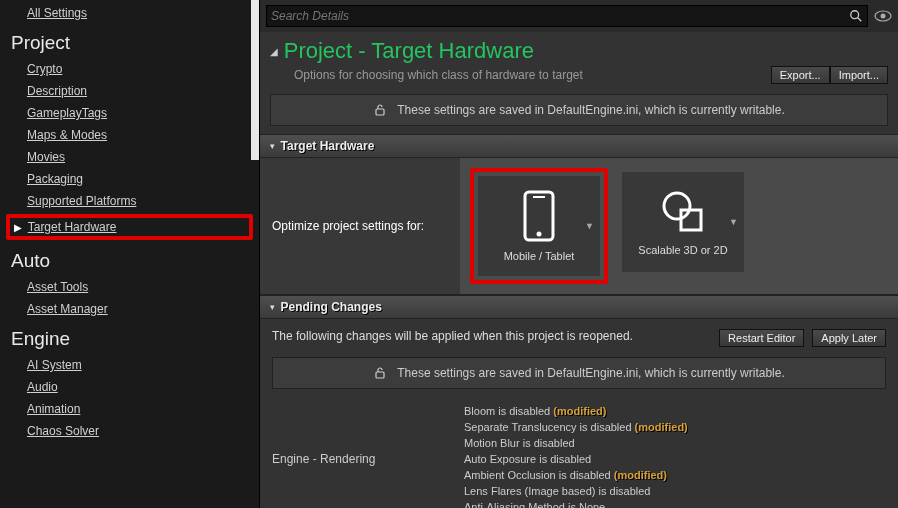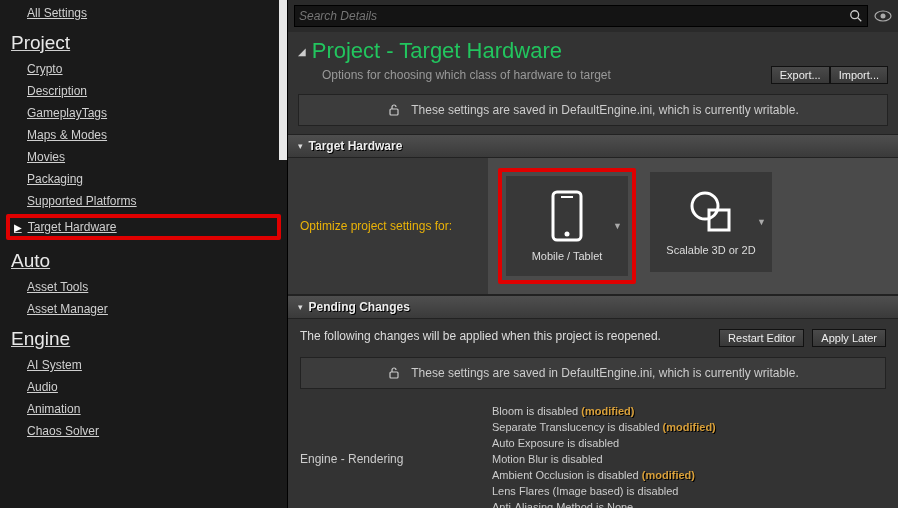--- a/index.html
+++ b/index.html
@@ -8,25 +8,24 @@
     font-size: 12px;
     background: #1a1a1a;
     color: #d0d0d0;
     width: 898px;
     height: 508px;
     overflow: hidden;
     display: flex;
   }
   
   .sidebar {
-    width: 288px;
+    width: 260px;
     background: #1a1a1a;
     overflow-y: auto;
     border-right: 1px solid #000;
-    text-decoration: underline;
   }
   .sidebar-scroll {
     position: relative;
     padding-bottom: 20px;
   }
   .scrollbar-track {
     position: absolute;
     right: 0;
     top: 0;
     width: 8px;
@@ -154,21 +153,21 @@
     text-shadow: 1px 1px 0 #000;
   }
   .hw-row {
     display: flex;
     background: #383838;
     border-bottom: 1px solid #222;
   }
   .hw-label {
     width: 200px;
     padding: 40px 12px;
-    color: #eab308;
+    color: #ffffff;
     background: #383838;
     display: flex;
     align-items: center;
   }
   .hw-options {
     flex: 1;
     display: flex;
     gap: 10px;
     padding: 10px;
     background: #4a4a4a;
@@ -358,21 +357,21 @@
         <path d="M5 6 V4 a2 2 0 0 1 4 0" fill="none" stroke="#ccc" stroke-width="1.2"></path>
       </svg>
     <span>These settings are saved in DefaultEngine.ini, which is currently writable.</span>
   </div>
 
   <div class="changes-row">
     <div class="changes-label">Engine - Rendering</div>
     <div class="changes-list" id="changes-list">
         <div class="change-line">Bloom is disabled <span class="modified">(modified)</span></div>
         <div class="change-line">Separate Translucency is disabled <span class="modified">(modified)</span></div>
+        <div class="change-line">Motion Blur is disabled</div>
         <div class="change-line">Auto Exposure is disabled</div>
-        <div class="change-line">Motion Blur is disabled</div>
         <div class="change-line">Ambient Occlusion is disabled <span class="modified">(modified)</span></div>
         <div class="change-line">Lens Flares (Image based) is disabled</div>
         <div class="change-line">Anti-Aliasing Method is None</div>
       </div>
   </div>
 
 </div>
 
 </body></html>

